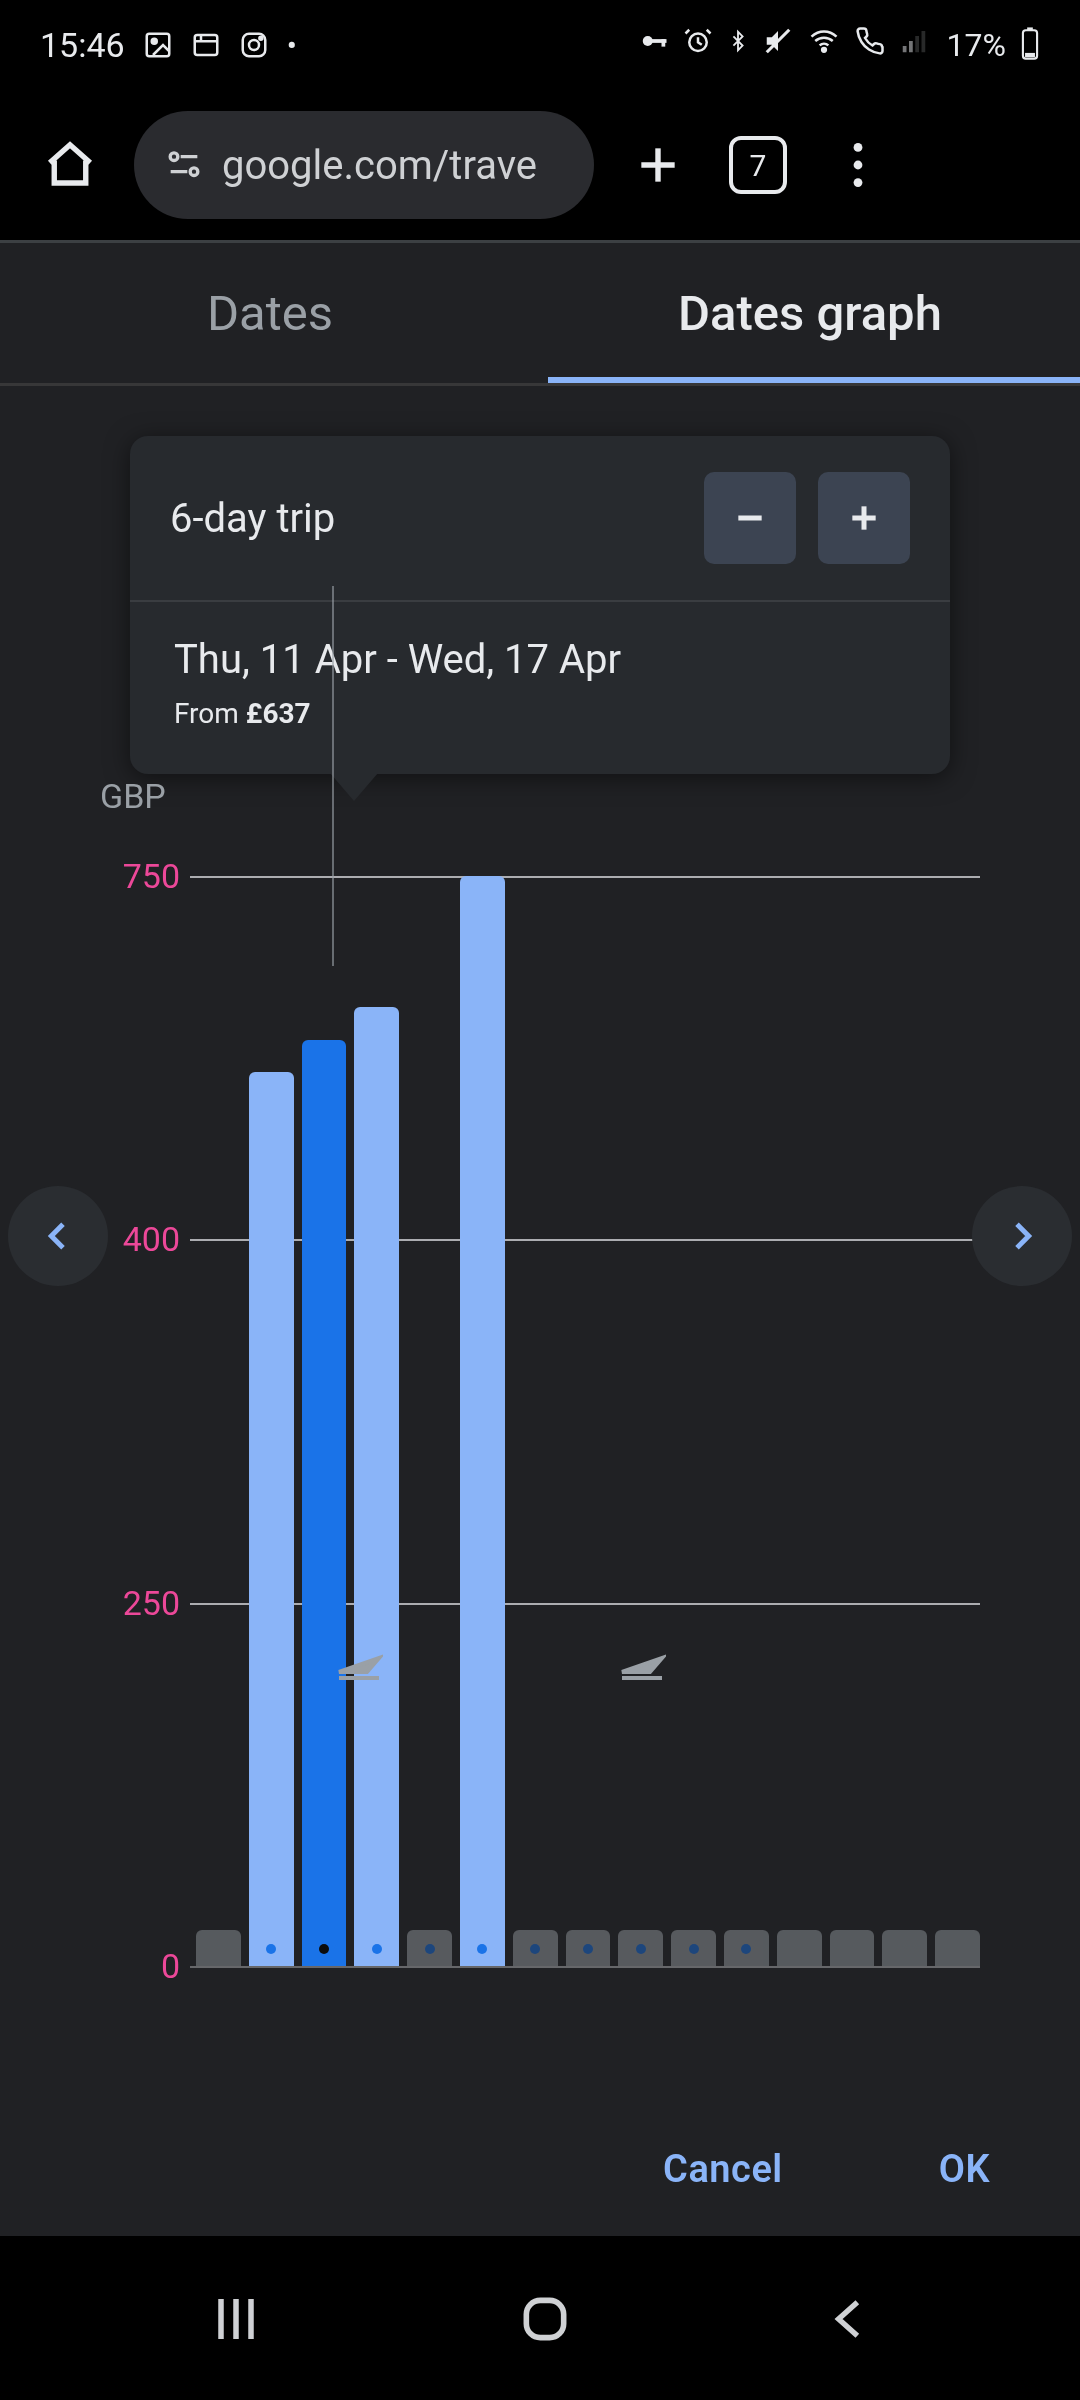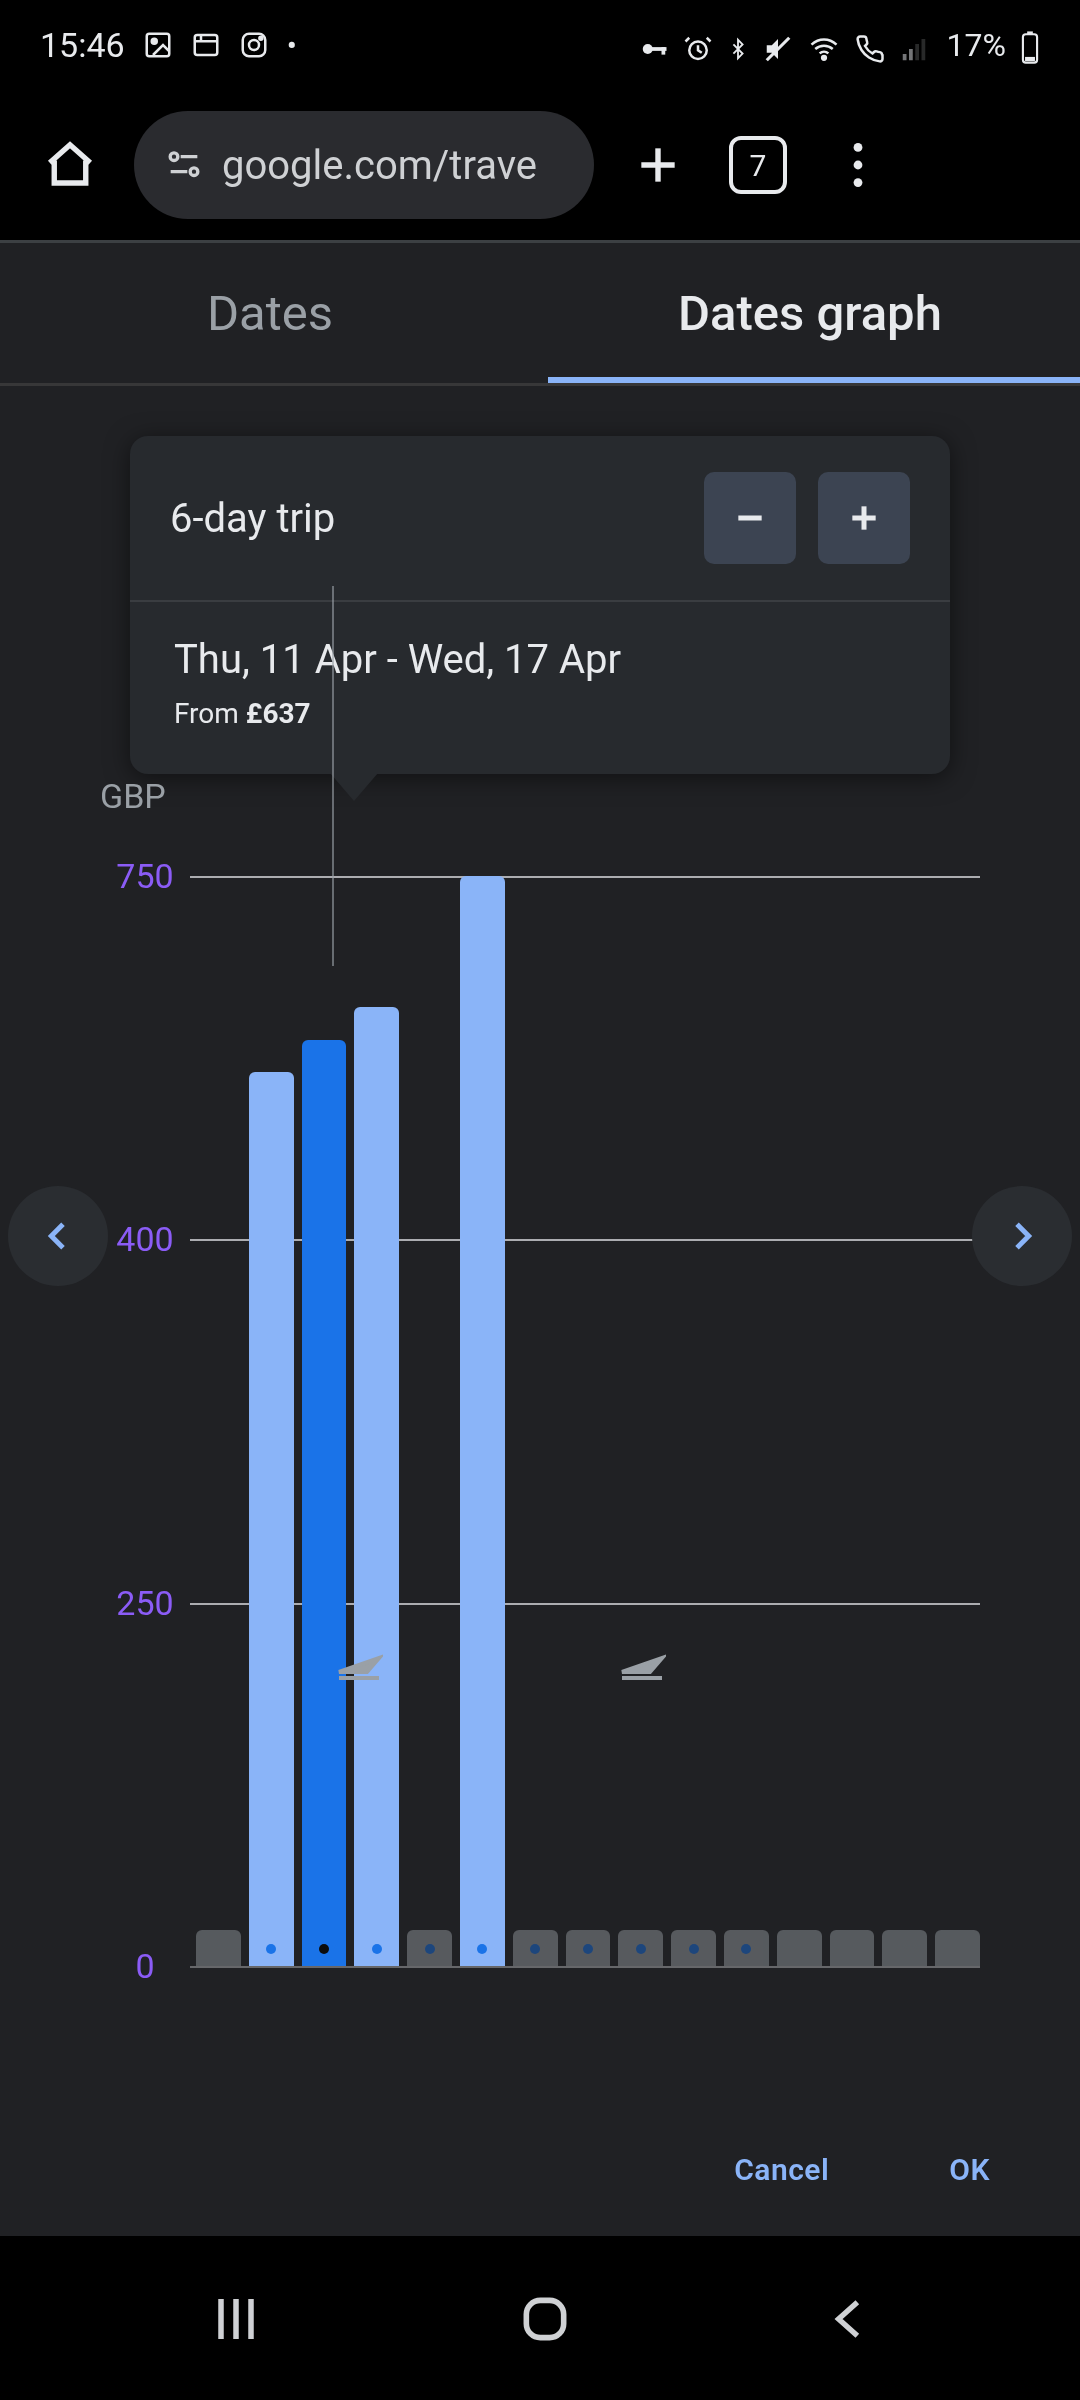--- a/index.html
+++ b/index.html
@@ -1,21 +1,21 @@
 <!DOCTYPE html>
 <html><head>
 <meta charset="utf-8">
 <style>
   * { box-sizing: border-box; margin: 0; padding: 0; }
   html, body { width: 1080px; height: 2400px; background: #000; font-family: Roboto, "Segoe UI", Arial, sans-serif; overflow: hidden; }
 
   
   .status-bar { height: 90px; display: flex; align-items: center; justify-content: space-between; padding: 0 40px; color: #e8eaed; font-size: 34px; }
   .status-left { display: flex; align-items: center; gap: 18px; }
-  .status-right { display: flex; align-items: flex-end; gap: 14px; }
+  .status-right { display: flex; align-items: flex-start; gap: 14px; }
   .status-right svg, .status-left svg { display: block; }
   .batt-pct { font-size: 32px; margin-left: 4px; }
 
   
   .browser-bar { height: 150px; display: flex; align-items: center; padding: 0 34px; color: #e8eaed; gap: 28px; }
   .home-btn, .plus-btn, .tabs-btn, .menu-btn { width: 72px; height: 72px; display:flex; align-items:center; justify-content:center; }
   .url-pill { flex: 0 0 auto; width: 460px; height: 108px; background: #2a2b2f; border-radius: 60px; display:flex; align-items:center; padding: 0 30px; gap: 18px; overflow:hidden; }
   .url-text { font-size: 40px; color:#cfd1d4; white-space: nowrap; }
   .tabs-square { width:58px; height:58px; border:4px solid #e8eaed; border-radius:12px; display:flex; align-items:center; justify-content:center; font-size:30px; color:#e8eaed; }
 
@@ -40,42 +40,42 @@
   .date-line { font-size:40px; color:#e8eaed; margin-bottom:14px; }
   .price-line { font-size:28px; color:#e8eaed; }
   .price-line b { font-weight:700; }
   .card-tail { width:0; height:0; border-left:24px solid transparent; border-right:24px solid transparent; border-top:28px solid #272a2e; position:absolute; left:200px; bottom:-27px; }
 
   
   .chart-wrap { position:absolute; left:100px; top:390px; width:880px; height:1280px; }
   .ylabel { position:absolute; left:0; color:#9aa0a6; font-size:34px; }
   .chart { position:absolute; left:90px; top:100px; width:790px; height:1090px; }
   .gridline { position:absolute; left:0; right:0; height:2px; background:#cfd1d4; opacity:.8; }
-  .tick { position:absolute; left:-80px; color:#8b5cf6; font-size:34px; text-align:center; width:70px; transform:translateY(-50%); }
+  .tick { position:absolute; left:-80px; color:#ec4899; font-size:34px; text-align:right; width:70px; transform:translateY(-50%); }
   .bars { position:absolute; left:0; right:0; bottom:0; height:100%; display:flex; align-items:flex-end; gap:8px; padding-left:6px; }
   .bar { width:47px; border-radius:6px 6px 0 0; background:#8ab4f8; position:relative; }
   .bar.gray { background:#9aa0a6; opacity:.45; }
   .bar.selected { background:#1a73e8; }
   .bar .dot { position:absolute; left:50%; bottom:12px; width:10px; height:10px; background:#1a73e8; border-radius:50%; transform:translateX(-50%); }
   .bar.selected .dot { background:#0b0c0c; }
   .vline { position:absolute; width:2px; background:#9aa0a6; opacity:.6; }
 
   
   .nav-arrow { position:absolute; top:800px; width:100px; height:100px; border-radius:50%; background:#2a2d31; display:flex; align-items:center; justify-content:center; }
   .nav-left { left:8px; }
   .nav-right { right:8px; }
 
   
   .plane-icon { position:absolute; top:1250px; color:#9aa0a6; }
   .plane-a { left:335px; }
   .plane-b { left:618px; }
 
   
   .actions { position:absolute; left:0; right:0; bottom:182px; height:110px; display:flex; align-items:center; justify-content:flex-end; gap:120px; padding-right:90px; background:#202124; }
-  .action { font-size:30px; font-weight:600; color:#8ab4f8; letter-spacing:.5px; }
+  .action { font-size:38px; font-weight:600; color:#8ab4f8; letter-spacing:.5px;margin-left:36px; }
 
   
   .sysnav { position:absolute; left:0; right:0; bottom:0; height:170px; background:#000; display:flex; align-items:center; justify-content:space-around; padding:0 80px; }
   .sys-btn { color:#cfd1d4; }
 </style>
 </head>
 <body>
 
 <div class="status-bar">
   <div class="status-left">

